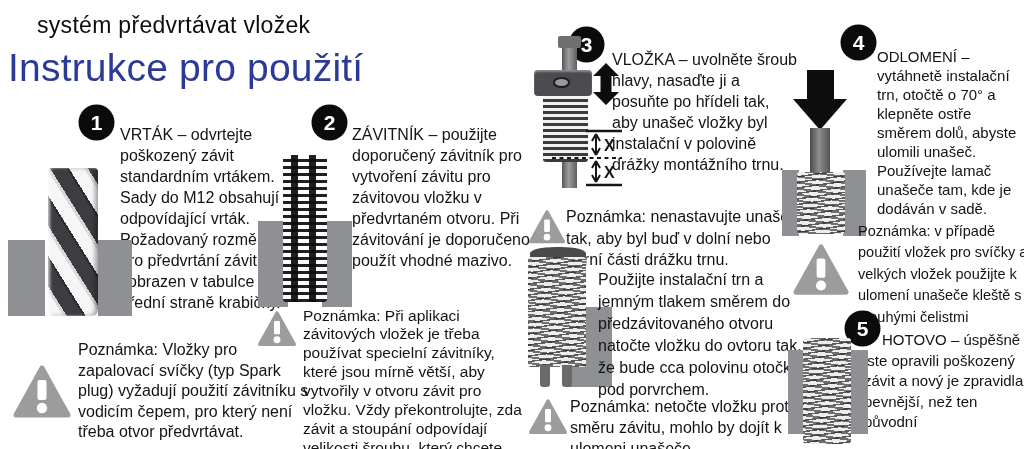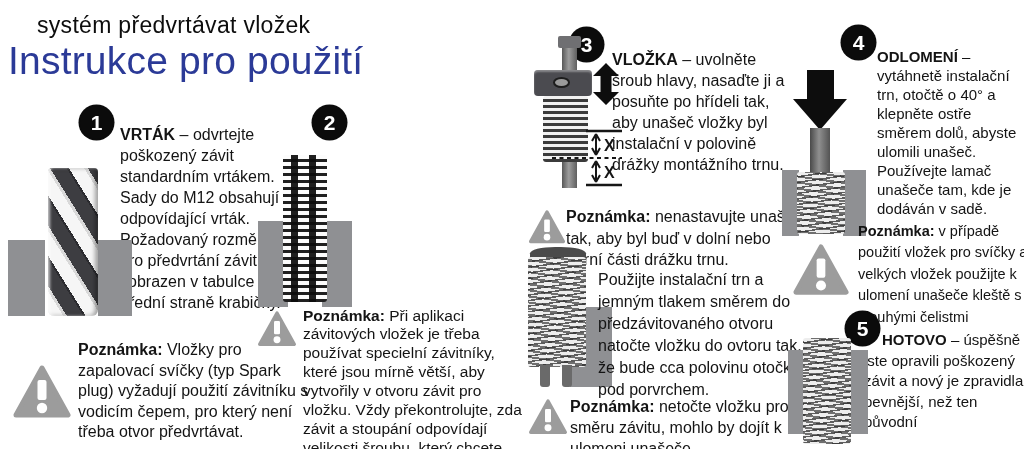--- a/index.html
+++ b/index.html
@@ -5,32 +5,32 @@
   html,body{margin:0;padding:0;background:#e9e9e9;}
   .page{
     position:relative;width:1024px;height:449px;margin:0 auto;
     background:#ffffff;overflow:hidden;
     font-family:"Liberation Sans","DejaVu Sans",sans-serif;
     color:#141414;
   }
   .abs{position:absolute;}
   
   .subtitle{left:37px;top:12px;font-size:23px;color:#0d0d0d;letter-spacing:.3px;}
-  .pagetitle{left:8px;top:39px;font-size:39px;color:var(--title-blue,#2b3a97);letter-spacing:.2px;text-align:center;}
+  .pagetitle{left:8px;top:46px;font-size:39px;color:var(--title-blue,#2b3a97);letter-spacing:.2px;text-align:center;}
   
   .badge{
     width:33px;height:33px;border-radius:50%;background:#0b0b0b;color:#fff;
     display:flex;align-items:center;justify-content:center;
     font-size:21px;font-weight:bold;box-shadow:0 0 0 1.5px #0b0b0b;
   }
   .b1{left:80px;top:106px;} .b2{left:313px;top:106px;} .b3{left:570px;top:28px;}
   .b4{left:842px;top:26px;} .b5{left:846px;top:312px;}
   
   .tb{font-size:16px;line-height:21px;}
-  .tb b{font-weight:bold;}
+  .tb b{font-weight:normal;}
   .t1{left:120px;top:108px;width:192px;}
   .t2{left:352px;top:108px;width:185px;}
   .t3{left:612px;top:33px;width:186px;}
   .t3b{left:598px;top:253px;width:204px;line-height:22px;}
   .t4{left:877px;top:32px;width:150px;font-size:15px;line-height:19px;}
   .t5{left:864px;top:315px;width:164px;font-size:15px;line-height:20.5px;text-indent:18px;}
   .n1{left:78px;top:324px;width:232px;line-height:20.5px;}
   .n2{left:303px;top:291px;width:226px;font-size:15.5px;line-height:18.9px;}
   .n3a{left:566px;top:190px;width:236px;line-height:21.5px;}
   .n3b{left:570px;top:380px;width:232px;line-height:21px;}
@@ -121,20 +121,21 @@
   </div>
 
   <svg class="abs warn w1" viewBox="0 0 60 56">
     <path class="tri" d="M30 4 L56 51 H4 Z"></path>
     <rect class="mark" x="25.5" y="16" width="9" height="20" rx="2"></rect>
     <circle class="mark" cx="30" cy="44" r="5.2"></circle>
   </svg>
   <p class="abs tb n1"><b>Poznámka:</b><span> Vložky pro zapalovací svíčky (typ Spark plug) vyžadují použití závitníku s vodicím čepem, pro který není třeba otvor předvrtávat.</span></p>
 
   <div class="abs badge b2">2</div>
+  <p class="abs tb t2"><b>ZÁVITNÍK</b><span> – použijte doporučený závitník pro vytvoření závitu pro závitovou vložku v předvrtaném otvoru. Při závitování je doporučeno použít vhodné mazivo.</span></p>
 
   <div class="abs tap">
     <div class="blockgray bl"></div>
     <div class="blockgray br"></div>
     <div class="body"></div>
   </div>
 
   <svg class="abs warn w2" viewBox="0 0 60 56">
     <path class="tri" d="M30 4 L56 51 H4 Z"></path>
     <rect class="mark" x="25.5" y="16" width="9" height="20" rx="2"></rect>
@@ -182,21 +183,21 @@
   <p class="abs tb t3b">Použijte instalační trn a jemným tlakem směrem do předzávitovaného otvoru natočte vložku do ovtoru tak, že bude cca polovinu otočky pod porvrchem.</p>
 
   <svg class="abs warn w3b" viewBox="0 0 60 56">
     <path class="tri" d="M30 4 L56 51 H4 Z"></path>
     <rect class="mark" x="25.5" y="16" width="9" height="20" rx="2"></rect>
     <circle class="mark" cx="30" cy="44" r="5.2"></circle>
   </svg>
   <p class="abs tb n3b"><b>Poznámka:</b><span> netočte vložku proti směru závitu, mohlo by dojít k ulomeni unašeče.</span></p>
 
   <div class="abs badge b4">4</div>
-  <p class="abs tb t4"><b>ODLOMENÍ</b><span> – vytáhnetě instalační trn, otočtě o 40° a klepněte ostře směrem dolů, abyste ulomili unašeč. Používejte lamač unašeče tam, kde je dodáván v sadě.</span></p>
+  <p class="abs tb t4"><b>ODLOMENÍ</b><span> – vytáhnetě instalační trn, otočtě o 70° a klepněte ostře směrem dolů, abyste ulomili unašeč. Používejte lamač unašeče tam, kde je dodáván v sadě.</span></p>
 
   <div class="abs breakoff">
     <div class="shaft"></div>
     <div class="head"></div>
     <div class="rod"></div>
     <div class="blockgray bl"></div>
     <div class="blockgray br"></div>
     <div class="coil coiltex"></div>
   </div>
 

